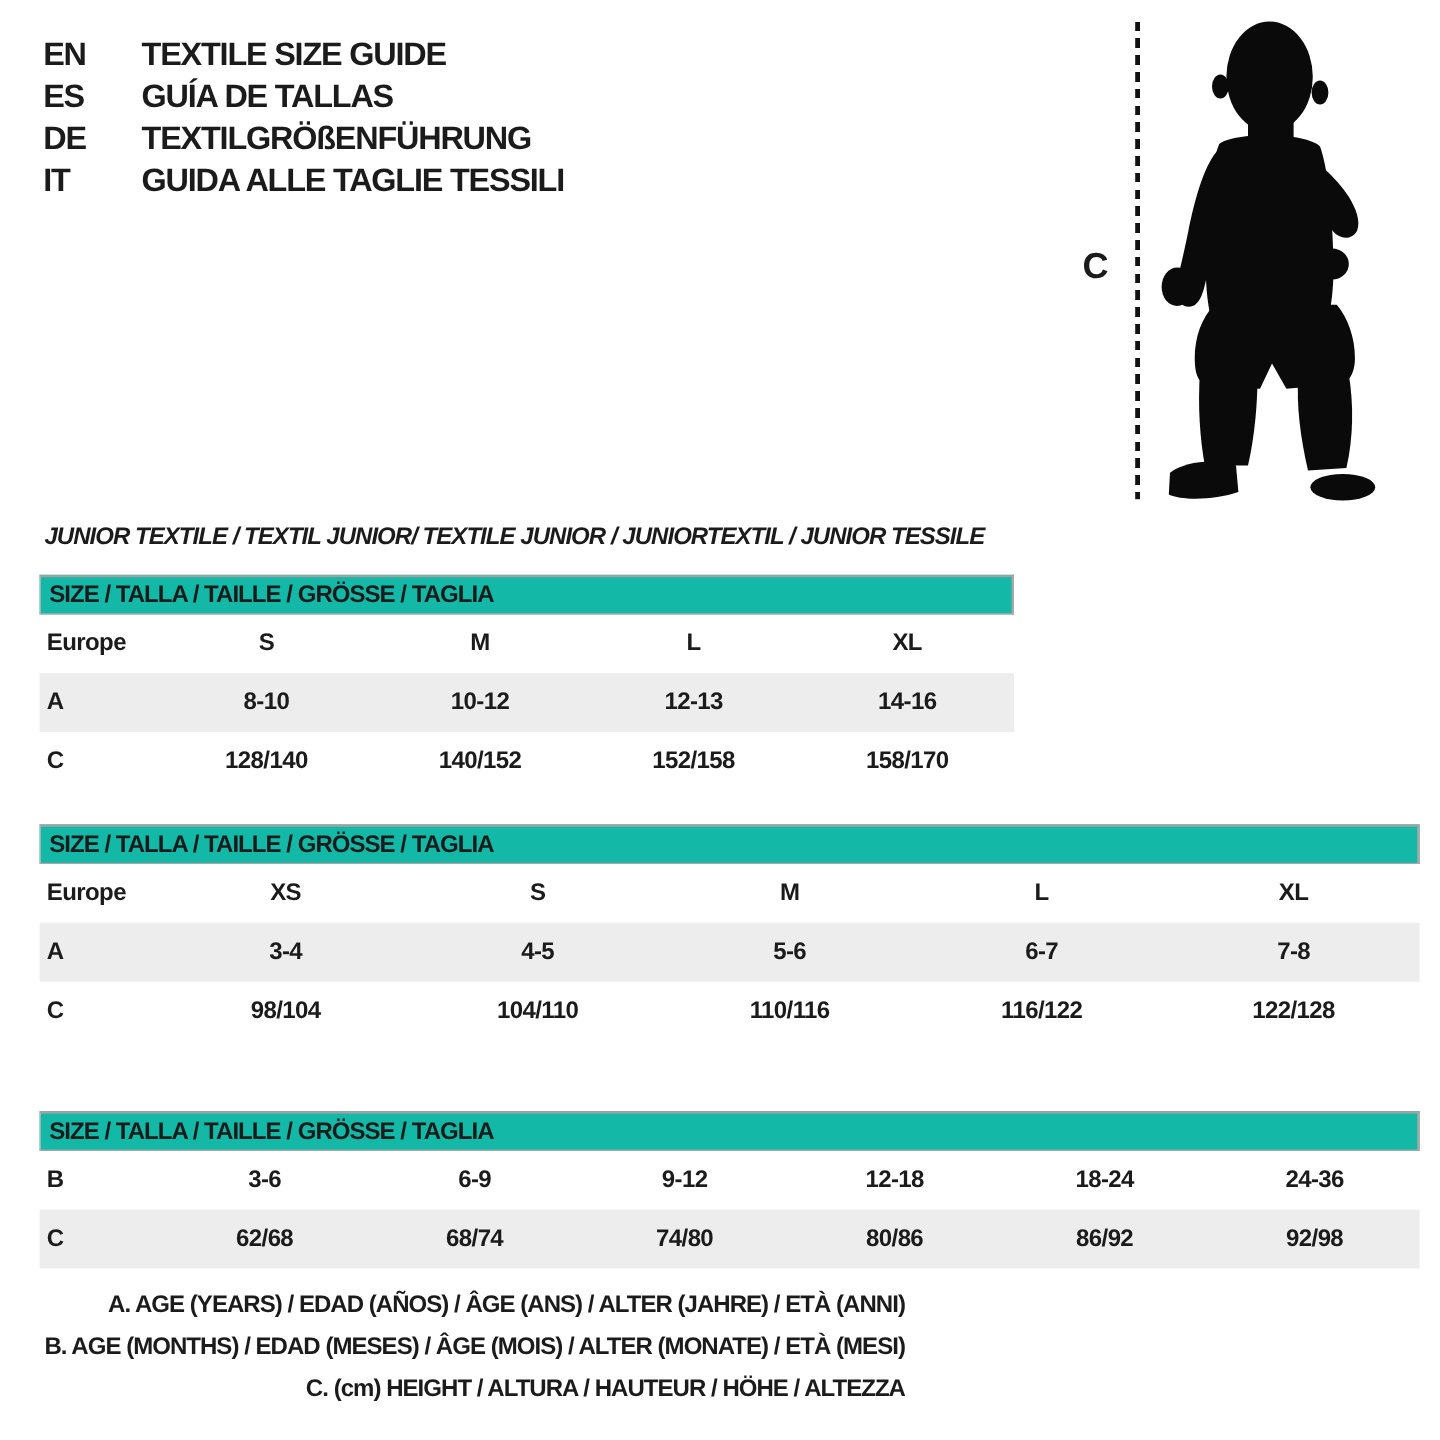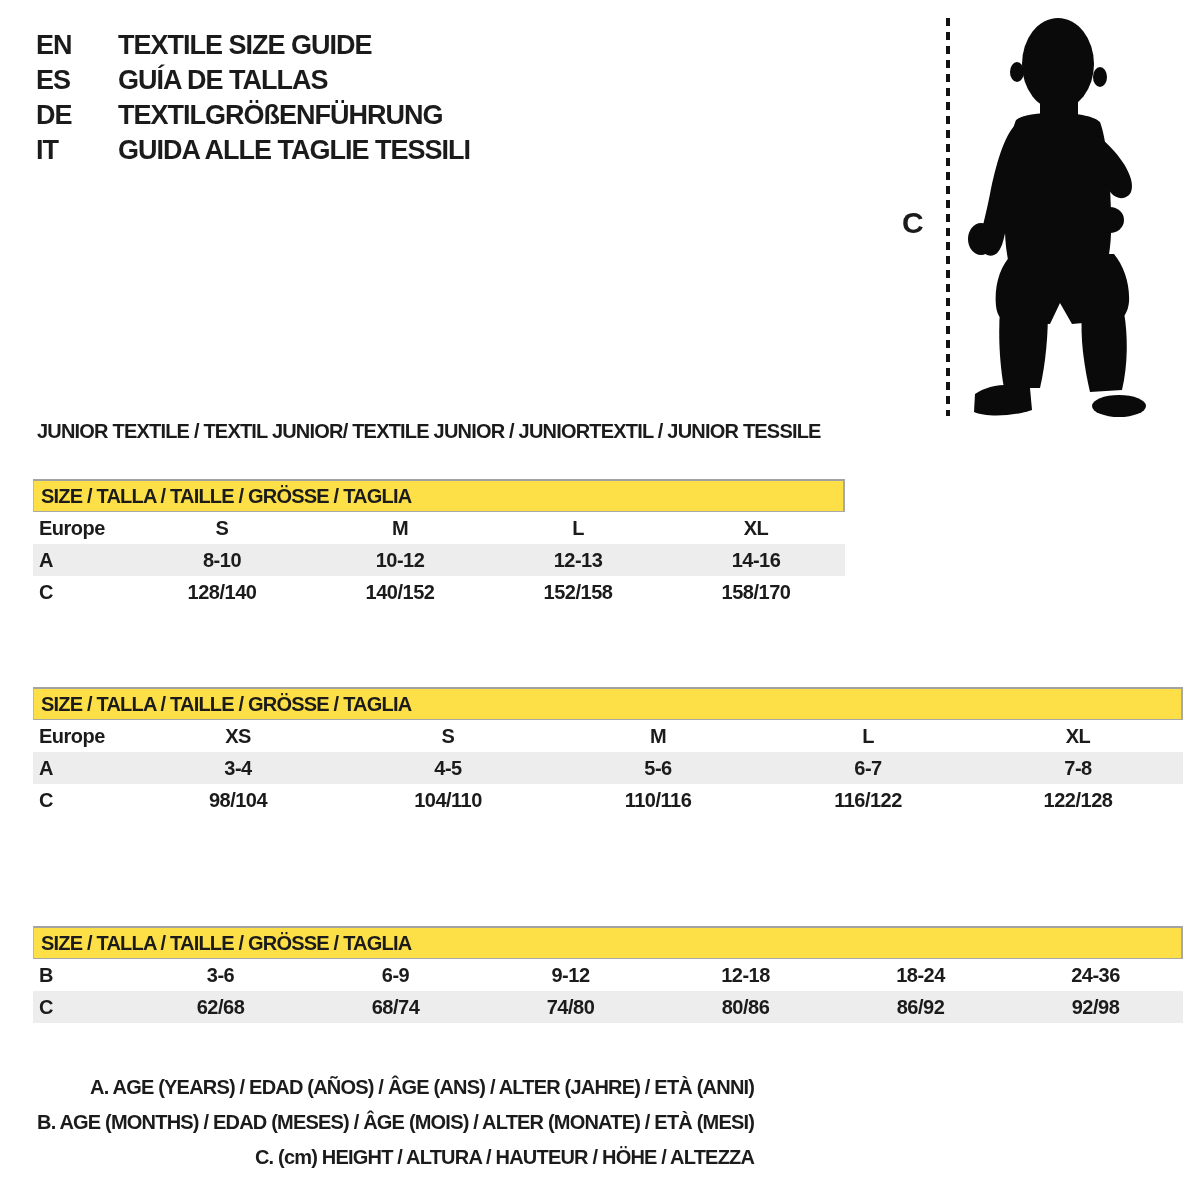--- a/index.html
+++ b/index.html
@@ -14,37 +14,37 @@
   .lang-code{width:82px;flex:0 0 82px;}
   
   .dashed-line{
     position:absolute;left:946px;top:18px;width:4px;height:398px;
     background-image:repeating-linear-gradient(to bottom,#111 0px,#111 8px,rgba(0,0,0,0) 8px,rgba(0,0,0,0) 14px);
   }
   .measure-c{position:absolute;left:902px;top:206px;font-size:30px;letter-spacing:-1px;}
   .toddler{position:absolute;left:964px;top:14px;}
   
   .sec-heading{position:absolute;left:37px;font-size:20px;letter-spacing:-0.8px;white-space:nowrap;line-height:23px;}
-  #junior-heading{top:420px;}
+  #junior-heading{top:436px;font-style:italic;}
   #children-heading{top:643px;}
   #babies-heading{top:848px;line-height:33px;}
   .sub{font-size:0.6em;vertical-align:-0.12em;letter-spacing:-0.4px;}
   
   .size-table{position:absolute;left:33px;}
   .size-table.junior{top:479px;width:812px;}
   .size-table.children{top:687px;width:1150px;}
   .size-table.babies{top:926px;width:1150px;}
   .size-bar{
-    box-sizing:border-box;height:33px;background:#fde047;
+    box-sizing:border-box;height:33px;background:#14b8a6;
     border-top:2px solid #a2a2a2;border-bottom:1px solid #a8a8a8;
     border-left:1px solid #b9b9b9;border-right:2px solid #a8a8a8;
     display:flex;align-items:center;padding-left:7px;
     font-size:20px;letter-spacing:-0.8px;white-space:nowrap;
   }
-  .t-row{display:flex;align-items:center;height:32px;font-size:20px;letter-spacing:-0.5px;white-space:nowrap;}
+  .t-row{display:flex;align-items:center;height:49px;font-size:20px;letter-spacing:-0.5px;white-space:nowrap;}
   .t-row.shaded{background:#ededed;}
   .t-label{flex:0 0 100px;width:100px;padding-left:6px;box-sizing:border-box;}
   .t-cell{flex:1 1 0;text-align:center;}
   
   .legend{position:absolute;left:37px;top:1070px;text-align:right;}
   .legend-line{height:35px;line-height:35px;font-size:20px;letter-spacing:-0.8px;white-space:nowrap;}
 </style>
 </head>
 <body>
 

